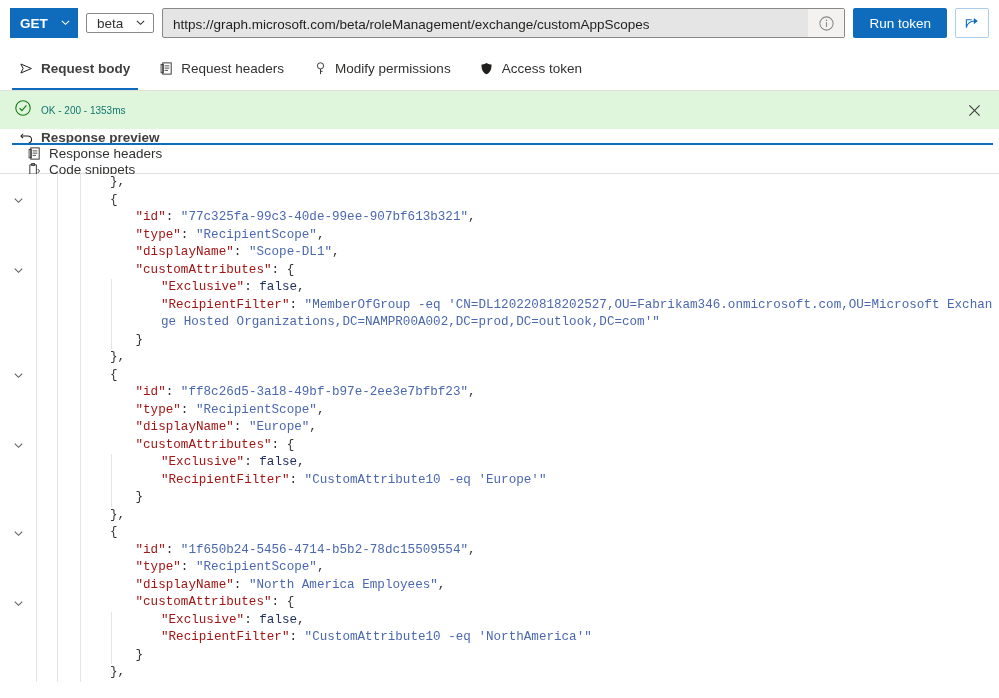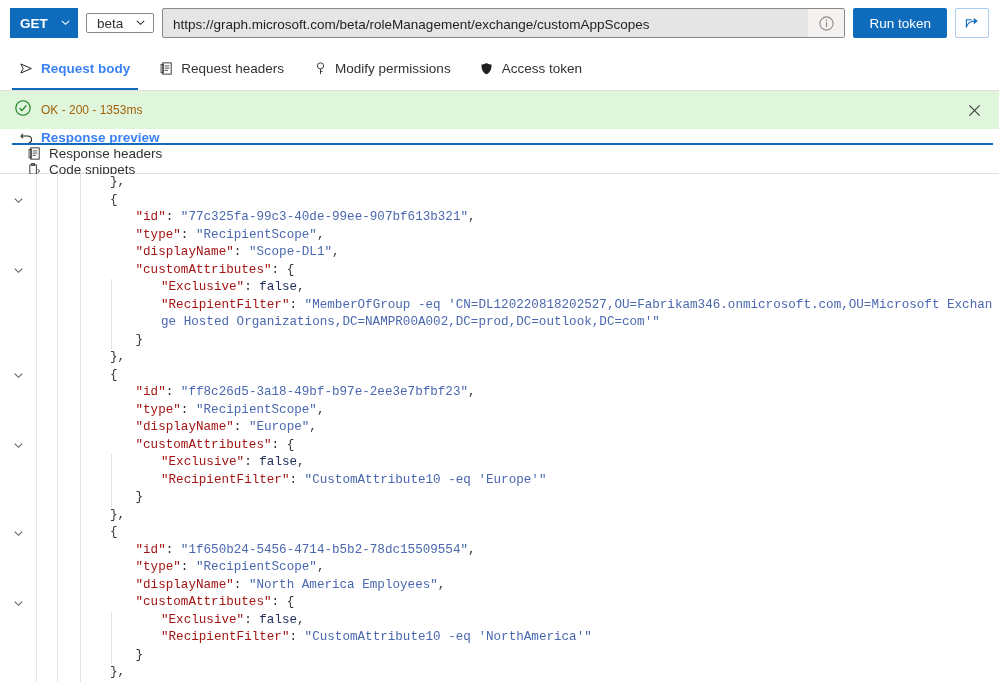--- a/index.html
+++ b/index.html
@@ -137,21 +137,21 @@
     align-items: center;
     gap: 7px;
     padding: 0 14px;
     font-size: 13.5px;
     color: #323130;
     cursor: pointer;
     position: relative;
     white-space: nowrap;
   }
   .tab:first-child { padding-left: 6px; }
-  .tab.active { font-weight: 700; color: #3b82f6; }
+  .tab.active { font-weight: 700; color: #404040; }
   .tab.active::after {
     content: "";
     position: absolute;
     left: 6px;
     right: 6px;
     bottom: 0px;
     height: 2px;
     background: #0f6cbd;
   }
   .tab:first-child.active::after { left: 0px; }
@@ -177,22 +177,22 @@
 
   
   .status-bar {
     display: flex;
     align-items: center;
     background: #dff6dd;
     height: 38px;
     padding: 0 10px 0 14px;
   }
   .status-text {
-    font-size: 12px;
-    color: #a16207;
+    font-size: 10px;
+    color: #0f766e;
     margin-left: 9px;
   }
   .status-close {
     margin-left: auto;
     width: 30px;
     height: 30px;
     display: flex;
     align-items: center;
     justify-content: center;
     cursor: pointer;

